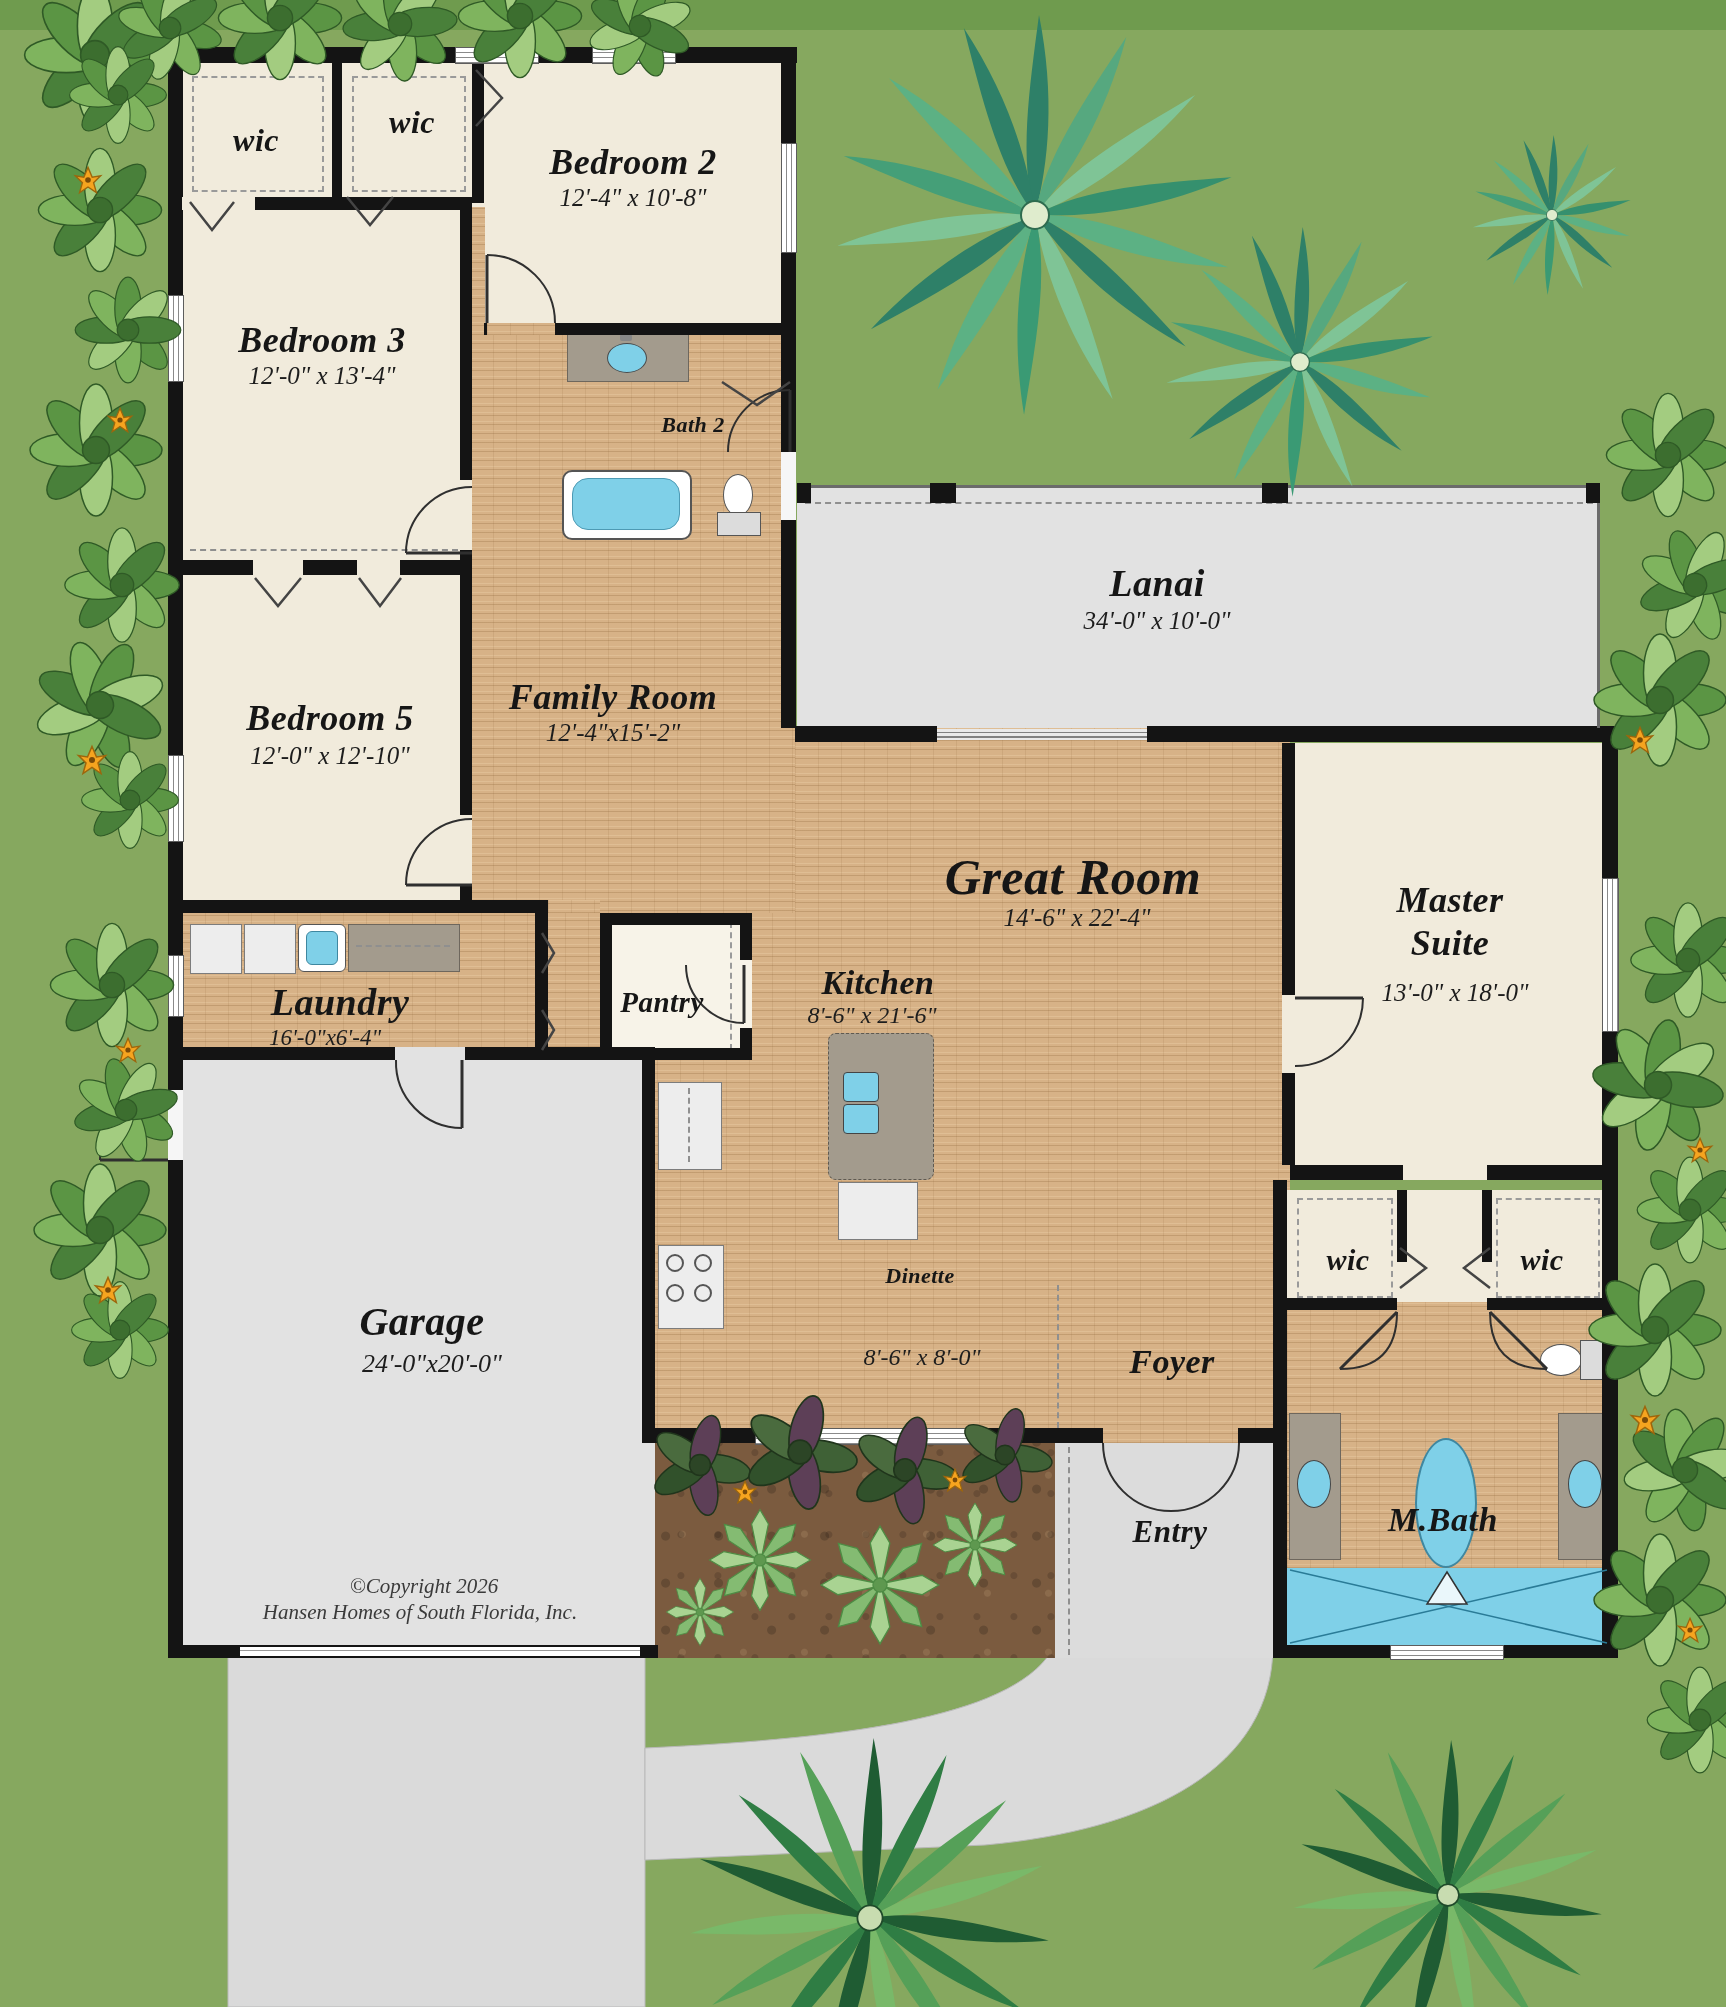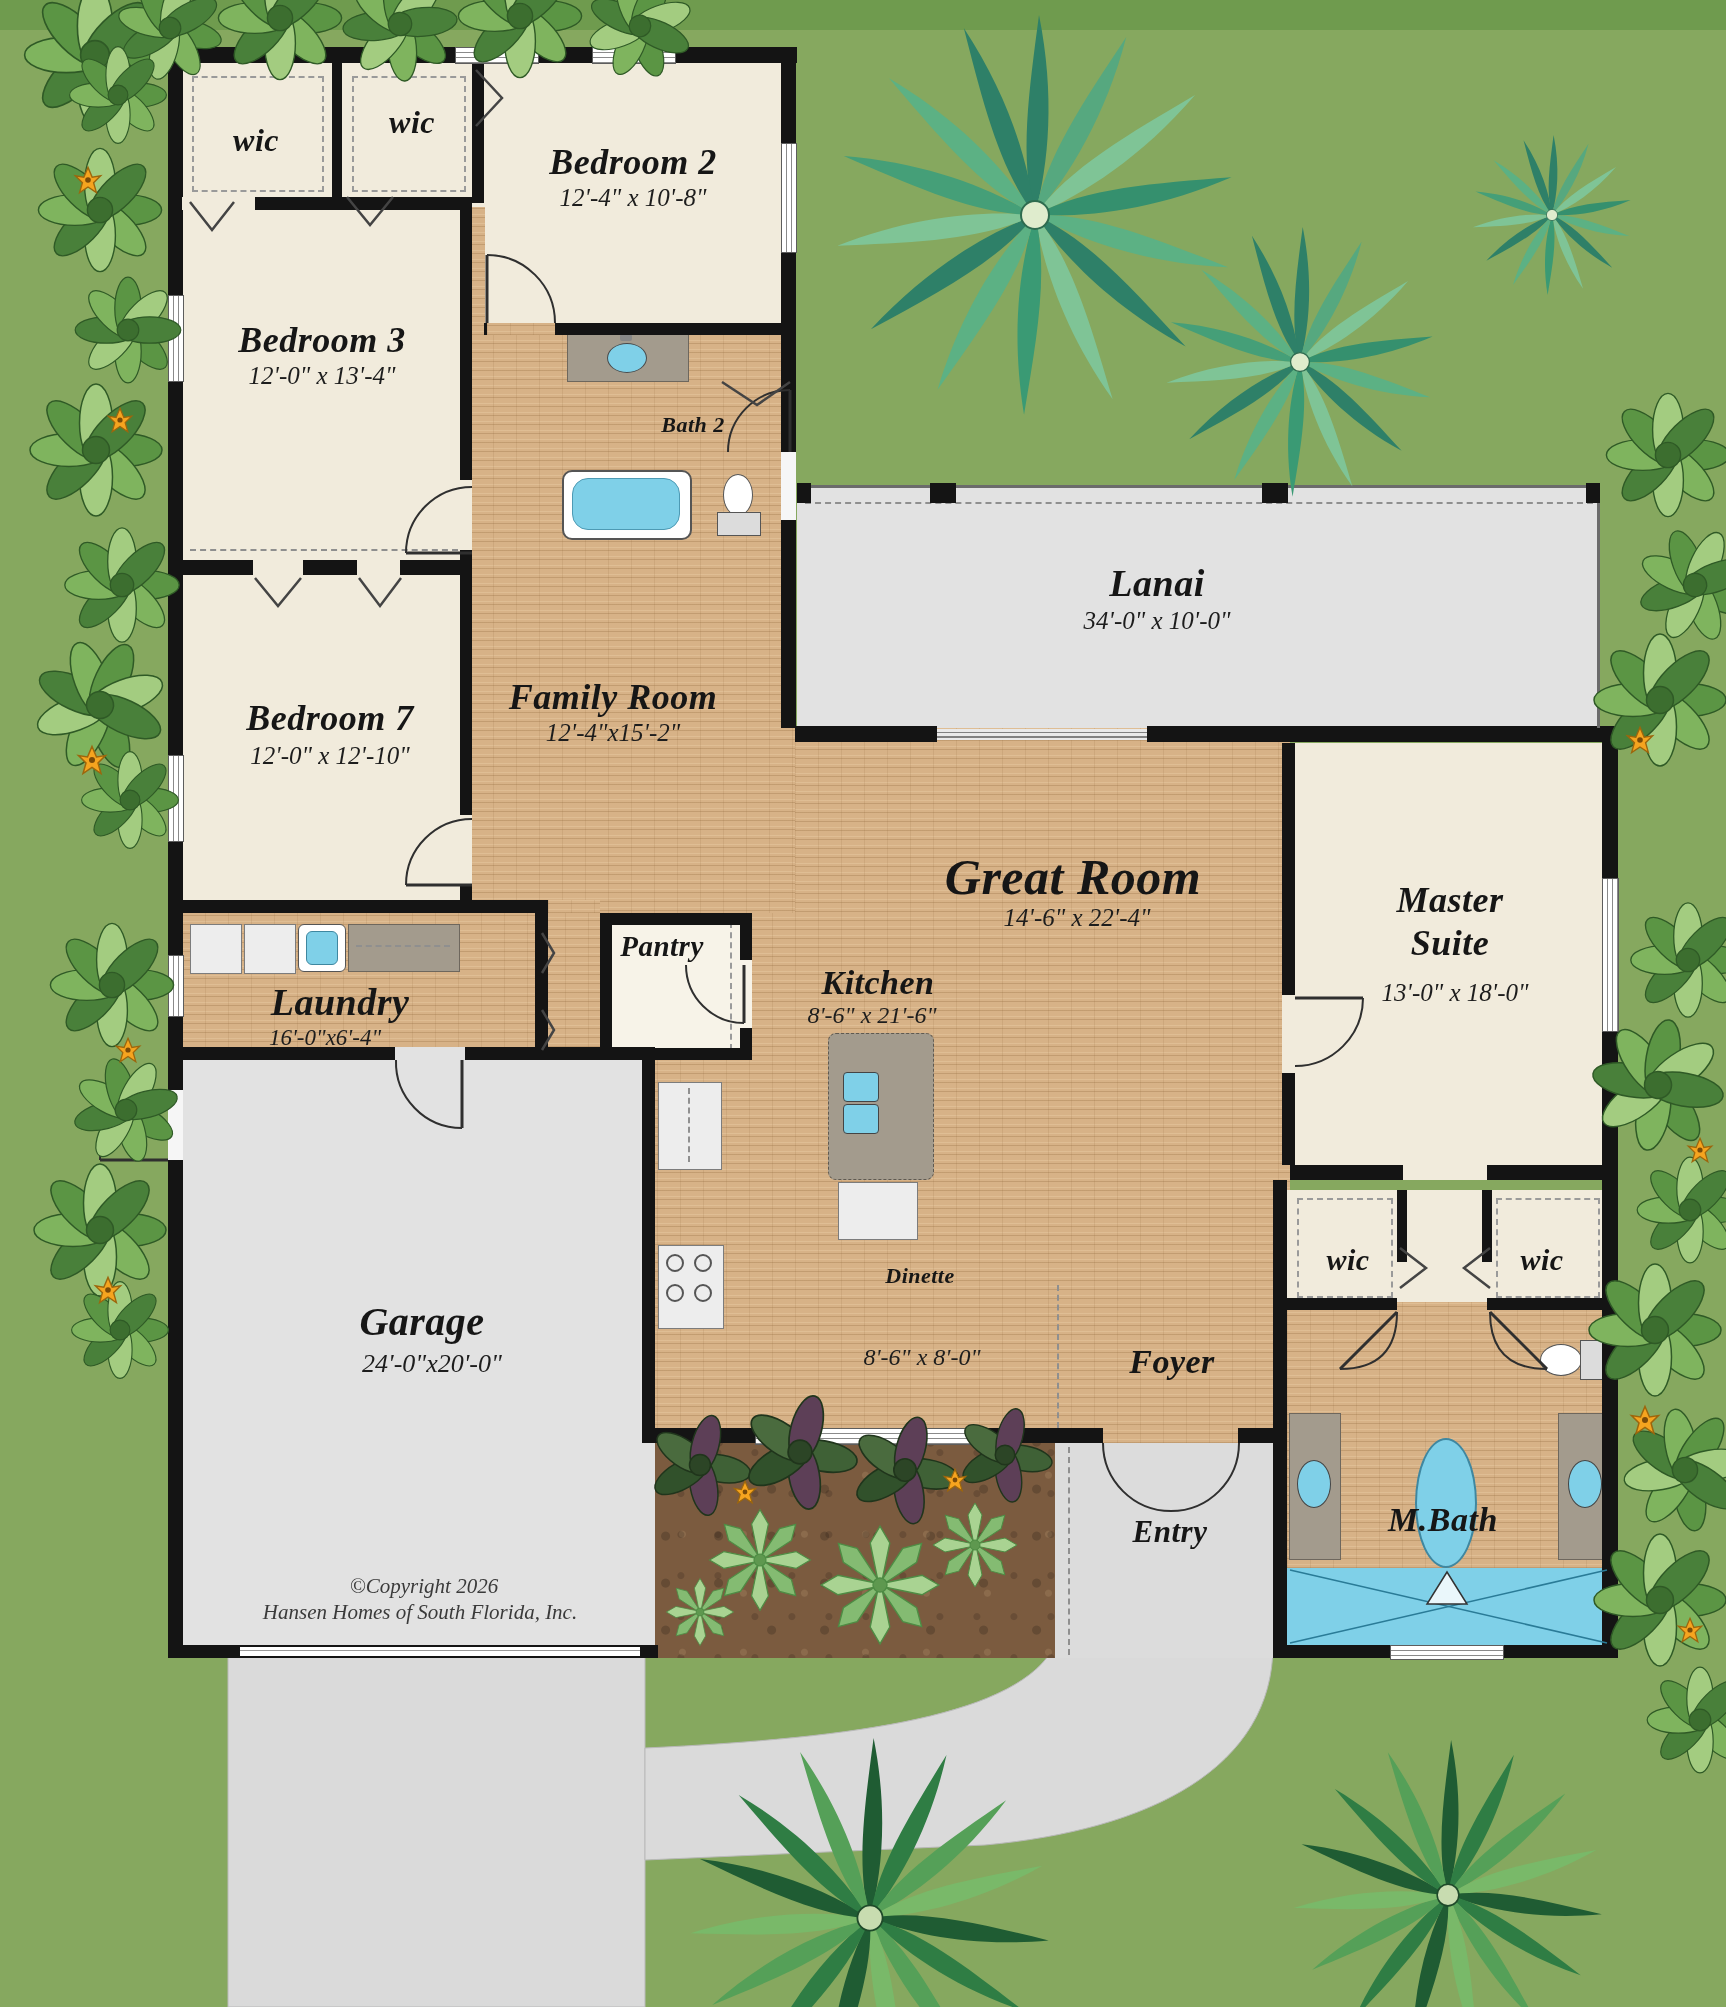--- a/index.html
+++ b/index.html
@@ -225,34 +225,34 @@
     </g>
   </svg>
 
   <div class="lbl" style="left:256px;top:140px;font-size:32px">wic</div>
   <div class="lbl" style="left:412px;top:122px;font-size:32px">wic</div>
   <div class="lbl" style="left:633px;top:162px">Bedroom 2</div>
   <div class="dim" style="left:633px;top:198px">12'-4" x 10'-8"</div>
   <div class="lbl" style="left:322px;top:340px">Bedroom 3</div>
   <div class="dim" style="left:322px;top:376px">12'-0" x 13'-4"</div>
   <div class="lbl" style="left:693px;top:425px;font-size:22px">Bath 2</div>
-  <div class="lbl" style="left:330px;top:718px">Bedroom 7</div>
+  <div class="lbl" style="left:330px;top:718px">Bedroom 5</div>
   <div class="dim" style="left:330px;top:756px">12'-0" x 12'-10"</div>
   <div class="lbl" style="left:613px;top:697px">Family Room</div>
   <div class="dim" style="left:613px;top:733px">12'-4"x15'-2"</div>
   <div class="lbl" style="left:1157px;top:583px;font-size:38px">Lanai</div>
   <div class="dim" style="left:1157px;top:621px">34'-0" x 10'-0"</div>
   <div class="lbl" style="left:1073px;top:877px;font-size:50px">Great Room</div>
   <div class="dim" style="left:1077px;top:918px">14'-6" x 22'-4"</div>
   <div class="lbl" style="left:1450px;top:900px">Master</div>
   <div class="lbl" style="left:1450px;top:943px">Suite</div>
   <div class="dim" style="left:1455px;top:993px">13'-0" x 18'-0"</div>
   <div class="lbl" style="left:878px;top:983px;font-size:34px">Kitchen</div>
   <div class="dim" style="left:872px;top:1015px;font-size:24px">8'-6" x 21'-6"</div>
-  <div class="lbl" style="left:662px;top:946px;font-size:29px">Pantry</div>
+  <div class="lbl" style="left:662px;top:1002px;font-size:29px">Pantry</div>
   <div class="lbl" style="left:340px;top:1002px;font-size:38px">Laundry</div>
   <div class="dim" style="left:325px;top:1038px;font-size:23px">16'-0"x6'-4"</div>
   <div class="lbl" style="left:422px;top:1321px;font-size:40px">Garage</div>
   <div class="dim" style="left:432px;top:1364px;font-size:26px">24'-0"x20'-0"</div>
   <div class="lbl" style="left:920px;top:1276px;font-size:22px">Dinette</div>
   <div class="dim" style="left:922px;top:1357px;font-size:24px">8'-6" x 8'-0"</div>
   <div class="lbl" style="left:1172px;top:1362px;font-size:34px">Foyer</div>
   <div class="lbl" style="left:1170px;top:1532px;font-size:31px">Entry</div>
   <div class="lbl" style="left:1348px;top:1260px;font-size:30px">wic</div>
   <div class="lbl" style="left:1542px;top:1260px;font-size:30px">wic</div>

